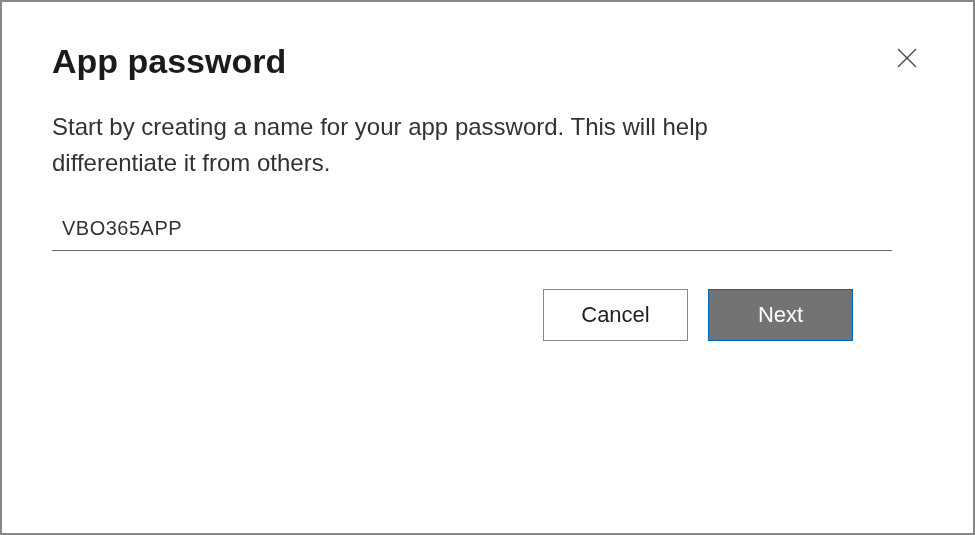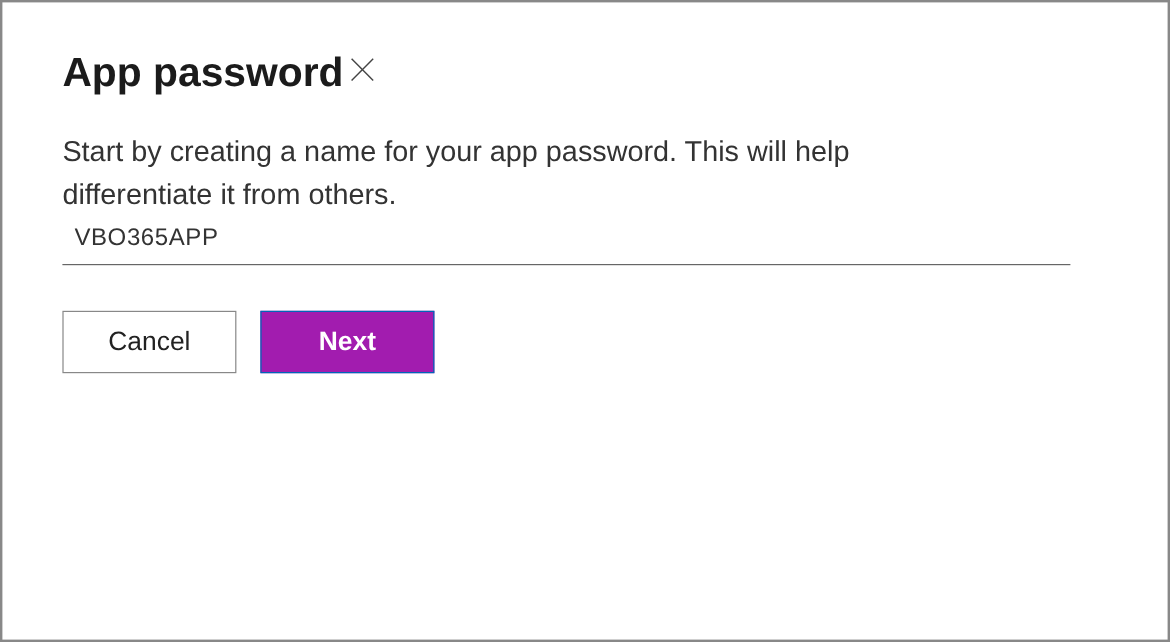--- a/index.html
+++ b/index.html
@@ -18,21 +18,21 @@
       width: 975px;
       height: 535px;
       border: 2px solid #888;
       padding: 40px 50px 40px 50px;
       display: flex;
       flex-direction: column;
       position: relative;
     }
     .header-row {
       display: flex;
-      justify-content: flex-start;
+      justify-content: space-between;
       align-items: flex-start;
       margin-bottom: 28px;
     }
     .title {
       font-size: 34px;
       font-weight: 600;
       color: #1b1b1b;
     }
     .close-btn {
       background: none;
@@ -47,20 +47,21 @@
     .close-btn svg {
       width: 24px;
       height: 24px;
       stroke: #444;
       stroke-width: 1.2;
     }
     .description {
       font-size: 24px;
       color: #333;
       line-height: 1.5;
+      margin-bottom: 30px;
       max-width: 760px;
     }
     .prompt-label {
       font-size: 24px;
       font-weight: 700;
       color: #1b1b1b;
       line-height: 1.5;
       margin-bottom: 22px;
       max-width: 820px;
     }
@@ -71,43 +72,44 @@
       border: none;
       border-bottom: 1.5px solid #666;
       outline: none;
       color: #333;
       background: transparent;
       font-family: inherit;
       letter-spacing: 0.5px;
     }
     .button-row {
       display: flex;
+      justify-content: flex-end;
       gap: 20px;
       margin-top: 38px;
       padding-right: 70px;
     }
     .btn {
       font-size: 22px;
       padding: 12px 0;
       min-width: 145px;
       text-align: center;
       cursor: pointer;
       font-family: inherit;
     }
     .btn-secondary {
       background: #fff;
       border: 1.5px solid #888;
       color: #222;
       font-weight: 400;
     }
     .btn-primary {
-      background: #a21caf;
+      background: #737373;
       border: 1.5px solid #0067b8;
       color: #fff;
-      font-weight: 700;
+      font-weight: 400;
     }
   </style>
 </head>
 <body>
 
 <div class="dialog">
 
   <div class="header-row">
     <h1 class="title">App password</h1>
     <button class="close-btn">

